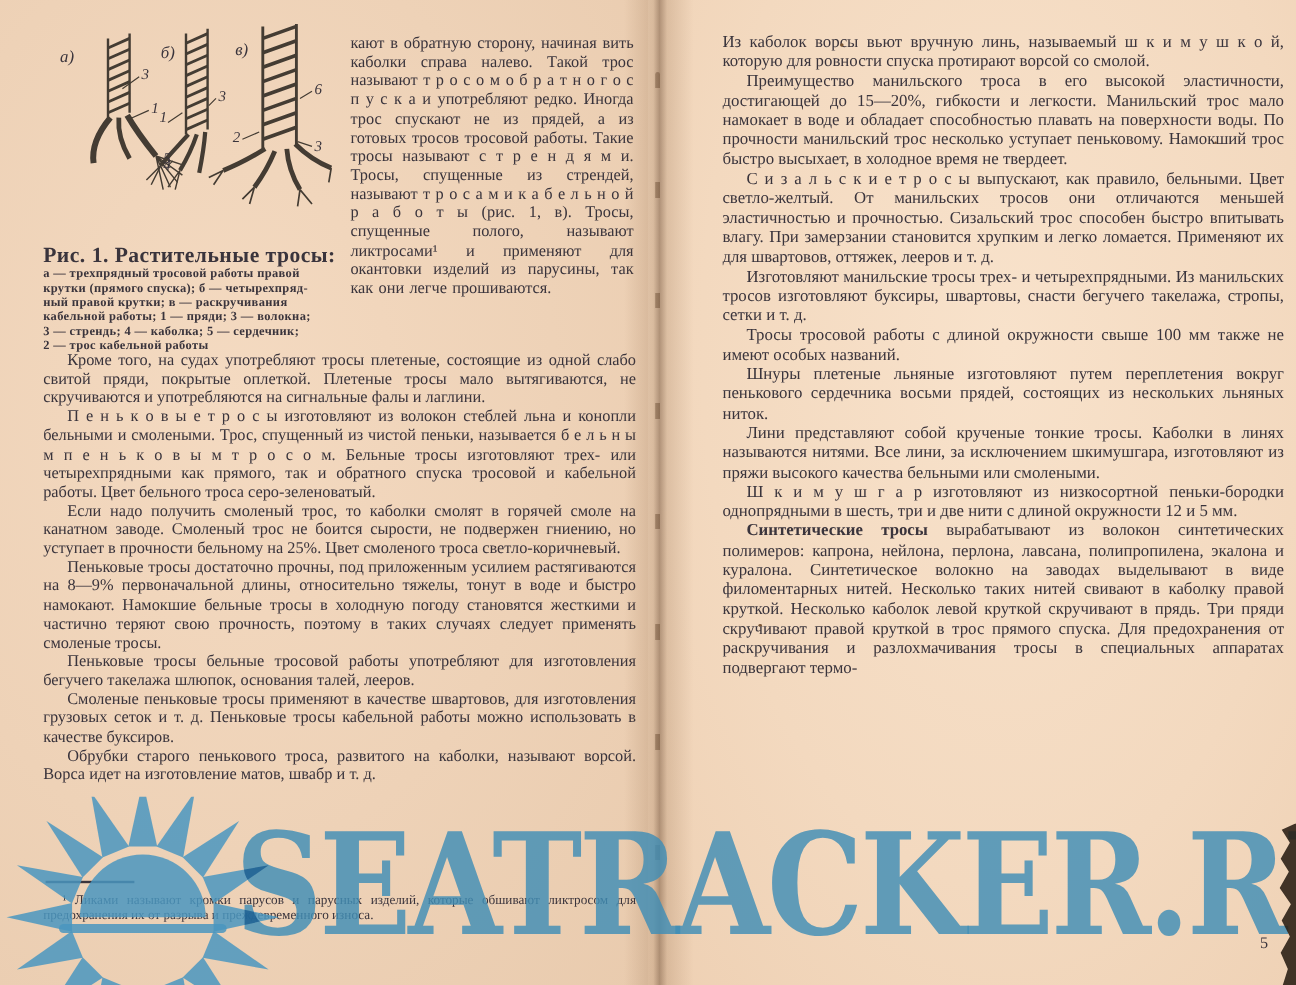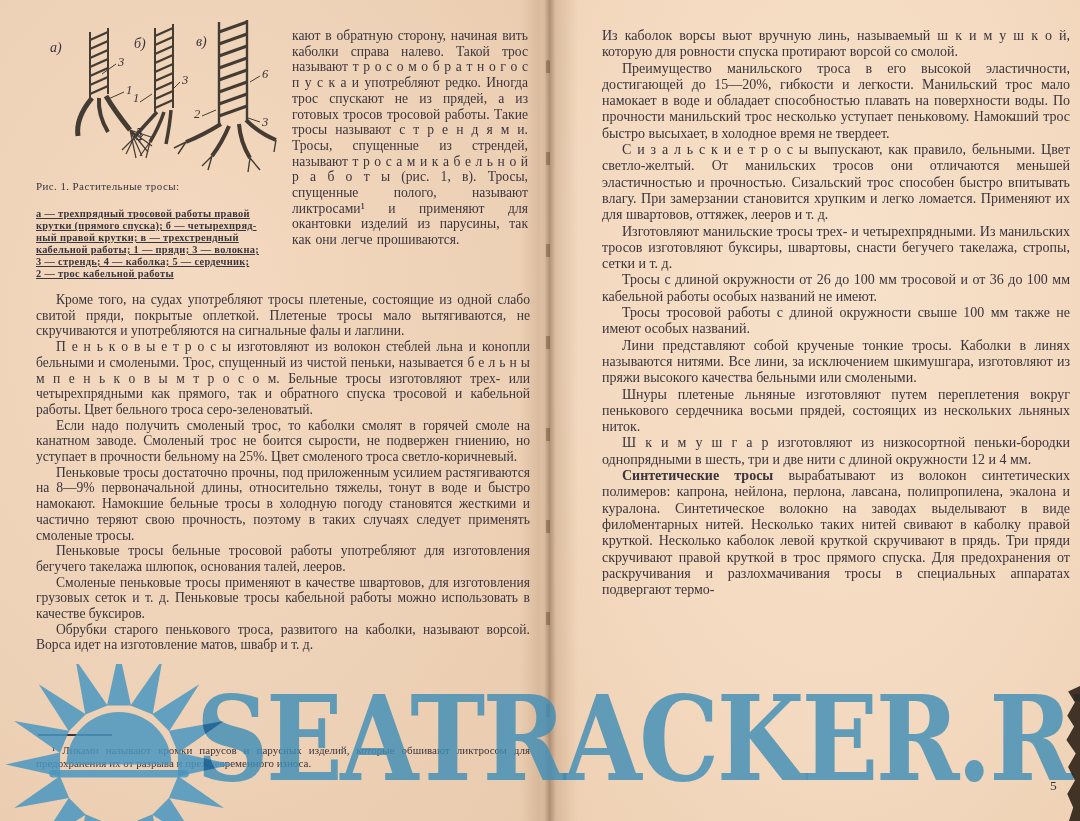--- a/index.html
+++ b/index.html
@@ -23,22 +23,22 @@
       rgba(86,52,27,.42) 51%, rgba(131,91,56,.20) 62%, rgba(121,81,46,0) 100%);
   }
   .stitches{
     position:absolute;left:546px;top:60px;width:4px;height:700px;z-index:4;opacity:.55;
     background:repeating-linear-gradient(to bottom, rgba(80,50,25,.65) 0 13px, transparent 13px 92px);
     border-radius:2px;
   }
   
   .fig{position:absolute;left:36px;top:20px;width:244px;z-index:2;}
   .fig svg{display:block;}
-  .fig-title{margin-top:2px;font-size:11px;letter-spacing:.4px;font-weight:400;}
-  .fig-cap{margin-top:16px;font-size:10.4px;line-height:12px;font-weight:700;letter-spacing:.3px;text-decoration:underline;}
+  .fig-title{margin-top:24px;font-size:18px;letter-spacing:.4px;font-weight:700;}
+  .fig-cap{margin-top:0;font-size:10.4px;line-height:12px;font-weight:700;letter-spacing:.3px;}
   
   .col{
     position:absolute;left:292px;top:28px;width:236px;z-index:2;
     font-size:13.6px;line-height:15.7px;text-align:justify;word-spacing:1px;
   }
   .lparas{position:absolute;left:36px;top:292px;width:494px;height:436px;overflow:hidden;z-index:2;}
   .para{margin:0;text-align:justify;text-indent:20px;font-size:13.6px;line-height:15.7px;}
   .rparas{position:absolute;left:62px;top:28px;width:468px;height:756px;overflow:hidden;z-index:2;}
   .rparas .para{font-size:14px;line-height:16.3px;}
   .noindent{text-indent:0;}
@@ -110,21 +110,21 @@
           <text x="100" y="116">5</text>
           <text x="226" y="58">6</text>
           <text x="158" y="98">2</text>
           <text x="226" y="106">3</text>
         </g>
       </svg>
       <div class="fig-title">Рис. 1. Растительные тросы:</div>
       <div class="fig-cap">
         <div>а — трехпрядный тросовой работы правой</div>
         <div>крутки (прямого спуска); б — четырехпряд-</div>
-        <div>ный правой крутки; в — трехстрендный</div>
+        <div>ный правой крутки; в — раскручивания</div>
         <div>кабельной работы; 1 — пряди; 3 — волокна;</div>
         <div>3 — стрендь; 4 — каболка; 5 — сердечник;</div>
         <div>2 — трос кабельной работы</div>
       </div>
     </div>
 
     <div class="col">кают в обратную сторону, начиная вить каболки справа налево. Такой трос называют т р о с о м  о б р а т н о г о  с п у с к а и употребляют редко. Иногда трос спускают не из прядей, а из готовых тросов тросовой работы. Такие тросы называют с т р е н д я м и. Тросы, спущенные из стрендей, называют т р о с а м и  к а б е л ь н о й  р а б о т ы (рис. 1, в). Тросы, спущенные полого, называют ликтросами¹ и применяют для окантовки изделий из парусины, так как они легче прошиваются.</div>
 
     <div class="lparas">
       <p class="para">Кроме того, на судах употребляют тросы плетеные, состоящие из одной слабо свитой пряди, покрытые оплеткой. Плетеные тросы мало вытягиваются, не скручиваются и употребляются на сигнальные фалы и лаглини.</p>
@@ -139,25 +139,24 @@
     <div class="frule"></div>
     <div class="footnote">¹ Ликами называют кромки парусов и парусных изделий, которые обшивают ликтросом для предохранения их от разрыва и преждевременного износа.</div>
   </div>
 
   <div class="page page-right">
     <div class="rparas">
       <p class="para noindent">Из каболок ворсы вьют вручную линь, называемый ш к и м у ш к о й, которую для ровности спуска протирают ворсой со смолой.</p>
       <p class="para">Преимущество манильского троса в его высокой эластичности, достигающей до 15—20%, гибкости и легкости. Манильский трос мало намокает в воде и обладает способностью плавать на поверхности воды. По прочности манильский трос несколько уступает пеньковому. Намокший трос быстро высыхает, в холодное время не твердеет.</p>
       <p class="para">С и з а л ь с к и е  т р о с ы выпускают, как правило, бельными. Цвет светло-желтый. От манильских тросов они отличаются меньшей эластичностью и прочностью. Сизальский трос способен быстро впитывать влагу. При замерзании становится хрупким и легко ломается. Применяют их для швартовов, оттяжек, лееров и т. д.</p>
       <p class="para">Изготовляют манильские тросы трех- и четырехпрядными. Из манильских тросов изготовляют буксиры, швартовы, снасти бегучего такелажа, стропы, сетки и т. д.</p>
-      <p class="para">Тросы с длиной окружности от 26 до 100 мм тросовой и от 36 до 100 мм кабельной работы особых названий не имеют.</p>
       <p class="para">Тросы тросовой работы с длиной окружности свыше 100 мм также не имеют особых названий.</p>
+      <p class="para">Шнуры плетеные льняные изготовляют путем переплетения вокруг пенькового сердечника восьми прядей, состоящих из нескольких льняных ниток.</p>
       <p class="para">Лини представляют собой крученые тонкие тросы. Каболки в линях называются нитями. Все лини, за исключением шкимушгара, изготовляют из пряжи высокого качества бельными или смолеными.</p>
-      <p class="para">Шнуры плетеные льняные изготовляют путем переплетения вокруг пенькового сердечника восьми прядей, состоящих из нескольких льняных ниток.</p>
-      <p class="para">Ш к и м у ш г а р изготовляют из низкосортной пеньки-бородки однопрядными в шесть, три и две нити с длиной окружности 12 и 4  мм.</p>
+      <p class="para">Ш к и м у ш г а р изготовляют из низкосортной пеньки-бородки однопрядными в шесть, три и две нити с длиной окружности 12 и 5  мм.</p>
       <p class="para"><b>Синтетические тросы</b><span> вырабатывают из волокон синтетических полимеров: капрона, нейлона, перлона, лавсана, полипропилена, экалона и куралона. Синтетическое волокно на заводах выделывают в виде филоментарных нитей. Несколько таких нитей свивают в каболку правой круткой. Несколько каболок левой круткой скручивают в прядь. Три пряди скручивают правой круткой в трос прямого спуска. Для предохранения от раскручивания и разлохмачивания тросы в специальных аппаратах подвергают термо-</span></p>
     </div>
     <div class="pagenum">5</div>
   </div>
 
   <div class="gutter"></div>
   <div class="stitches"></div>
 
   <div class="speck" style="left:700px;top:36px;width:3px;height:3px;"></div>
   <div class="speck" style="left:1012px;top:118px;width:2px;height:2px;"></div>

